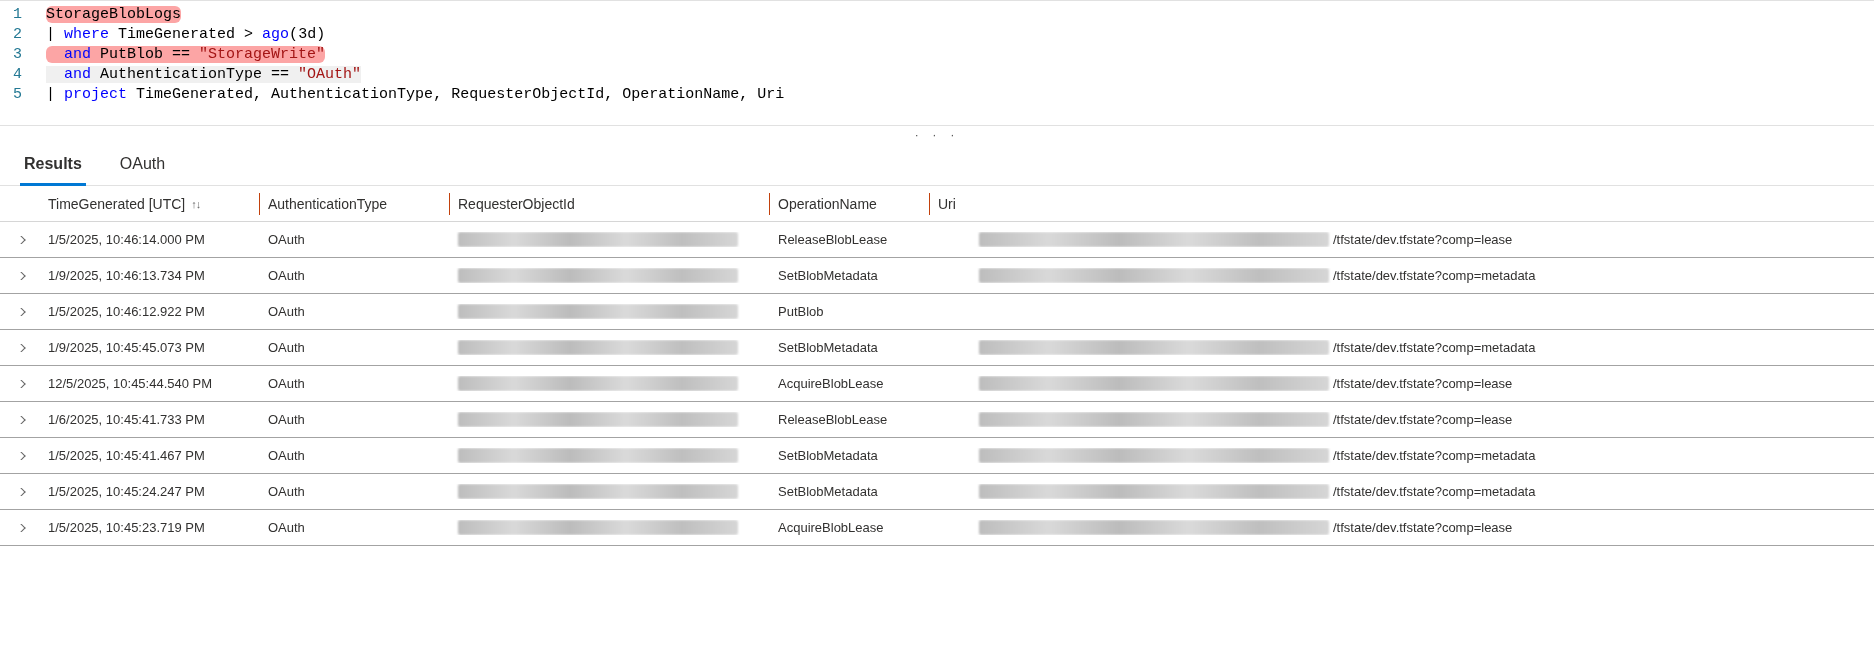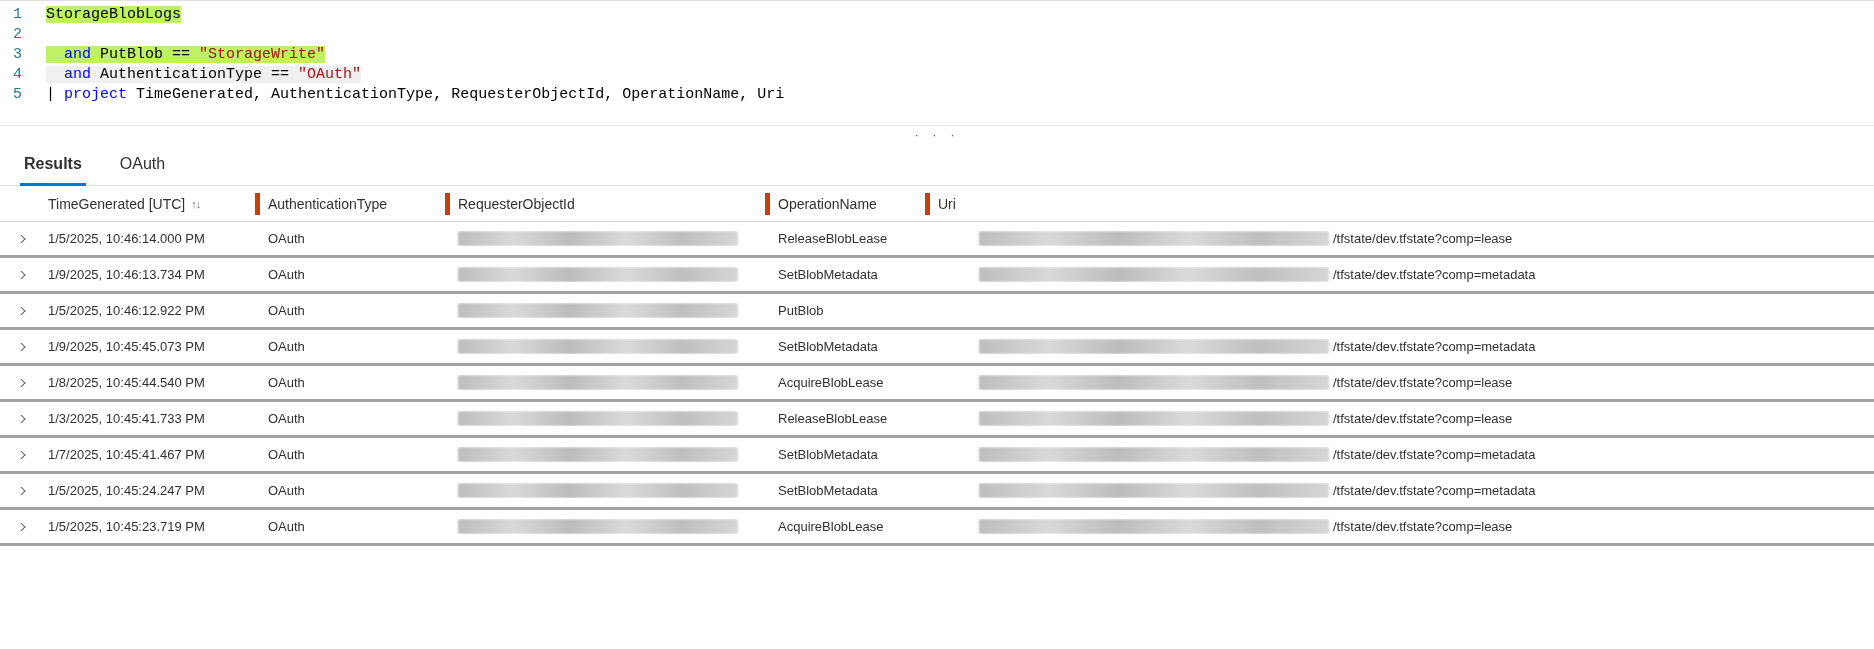--- a/index.html
+++ b/index.html
@@ -29,21 +29,21 @@
   .gutter {
     width: 32px;
     text-align: right;
     padding-right: 10px;
     color: #237893;
     user-select: none;
   }
   .code {
     padding-left: 14px;
   }
-  .hl1 { background: #bef264; }
+  .hl1 { background: #fca5a5; border-radius: 6px; }
   .hl2 { background: #f0f0f0; }
   .kw   { color: #0000ff; }
   .op   { color: #000000; }
   .fn   { color: #0000ff; }
   .str  { color: #a31515; }
   .ident{ color: #000000; }
 
   
   .splitter {
     text-align: center;
@@ -74,21 +74,21 @@
     margin-bottom: -1px;
   }
 
   
   .results {
     width: 100%;
   }
   .row, .header-row {
     display: flex;
     align-items: center;
-    border-bottom: 3px solid #a3a3a3;
+    border-bottom: 1px solid #a3a3a3;
     font-size: 13px;
     min-height: 36px;
   }
   .header-row {
     border-bottom: 1px solid #d6d6d6;
     font-weight: 400;
     color: #323130;
     font-size: 14px;
   }
   .cell {
@@ -99,21 +99,21 @@
     white-space: nowrap;
   }
   .header-row .cell { cursor: pointer; }
   .col-exp  { width: 40px; justify-content: center; }
   .col-time { width: 220px; }
   .col-auth { width: 190px; }
   .col-req  { width: 320px; }
   .col-op   { width: 160px; }
   .col-uri  { flex: 1; }
   .header-row .col-divider {
-    border-right: 5px solid #c2410c;
+    border-right: 1px solid #c2410c;
     height: 22px;
   }
 
   .chevron {
     display: inline-block;
     width: 8px;
     height: 8px;
     border-right: 1.5px solid #666;
     border-bottom: 1.5px solid #666;
     transform: rotate(-45deg);
@@ -129,21 +129,21 @@
     margin-right: 2px;
   }
   .uri-wrap { display: flex; align-items: center; padding-left: 41px; }
   .uri-suffix { margin-left: 2px; color: #323130; }
 </style>
 </head>
 <body>
 
 <div class="editor" id="editor">
     <div class="code-line"><div class="gutter">1</div><div class="code"><span class="hl1"><span class="ident">StorageBlobLogs</span></span></div></div>
-    <div class="code-line"><div class="gutter">2</div></div>
+    <div class="code-line"><div class="gutter">2</div><div class="code"><span><span class="op">| </span><span class="kw">where</span><span class="op"> </span><span class="ident">TimeGenerated</span><span class="op"> &gt; </span><span class="fn">ago</span><span class="op">(</span><span class="ident">3d</span><span class="op">)</span></span></div></div>
     <div class="code-line"><div class="gutter">3</div><div class="code"><span class="hl1"><span class="op">  </span><span class="kw">and</span><span class="op"> </span><span class="ident">PutBlob</span><span class="op"> == </span><span class="str">"StorageWrite"</span></span></div></div>
     <div class="code-line"><div class="gutter">4</div><div class="code"><span class="hl2"><span class="op">  </span><span class="kw">and</span><span class="op"> </span><span class="ident">AuthenticationType</span><span class="op"> == </span><span class="str">"OAuth"</span></span></div></div>
     <div class="code-line"><div class="gutter">5</div><div class="code"><span><span class="op">| </span><span class="kw">project</span><span class="op"> </span><span class="ident">TimeGenerated</span><span class="op">, </span><span class="ident">AuthenticationType</span><span class="op">, </span><span class="ident">RequesterObjectId</span><span class="op">, </span><span class="ident">OperationName</span><span class="op">, </span><span class="ident">Uri</span></span></div></div>
   </div>
 
 <div class="splitter">· · ·</div>
 
 <div class="tabs">
   <div class="tab active">Results</div>
   <div class="tab">OAuth</div>
@@ -229,55 +229,55 @@
           <span class="uri-wrap">
             <span class="blur-chunk" style="width: 350px;"></span>
             <span class="uri-suffix">/tfstate/dev.tfstate?comp=metadata</span>
           </span>
         </div>
       </div>
       <div class="row">
         <div class="cell col-exp">
           <span class="chevron"></span>
         </div>
-        <div class="cell col-time">1/8/2025, 10:45:44.540 PM</div>
+        <div class="cell col-time">12/5/2025, 10:45:44.540 PM</div>
         <div class="cell col-auth">OAuth</div>
         <div class="cell col-req">
           <span class="blur-chunk" style="width: 280px;"></span>
         </div>
         <div class="cell col-op">AcquireBlobLease</div>
         <div class="cell col-uri">
           <span class="uri-wrap">
             <span class="blur-chunk" style="width: 350px;"></span>
             <span class="uri-suffix">/tfstate/dev.tfstate?comp=lease</span>
           </span>
         </div>
       </div>
       <div class="row">
         <div class="cell col-exp">
           <span class="chevron"></span>
         </div>
-        <div class="cell col-time">1/3/2025, 10:45:41.733 PM</div>
+        <div class="cell col-time">1/6/2025, 10:45:41.733 PM</div>
         <div class="cell col-auth">OAuth</div>
         <div class="cell col-req">
           <span class="blur-chunk" style="width: 280px;"></span>
         </div>
         <div class="cell col-op">ReleaseBlobLease</div>
         <div class="cell col-uri">
           <span class="uri-wrap">
             <span class="blur-chunk" style="width: 350px;"></span>
             <span class="uri-suffix">/tfstate/dev.tfstate?comp=lease</span>
           </span>
         </div>
       </div>
       <div class="row">
         <div class="cell col-exp">
           <span class="chevron"></span>
         </div>
-        <div class="cell col-time">1/7/2025, 10:45:41.467 PM</div>
+        <div class="cell col-time">1/5/2025, 10:45:41.467 PM</div>
         <div class="cell col-auth">OAuth</div>
         <div class="cell col-req">
           <span class="blur-chunk" style="width: 280px;"></span>
         </div>
         <div class="cell col-op">SetBlobMetadata</div>
         <div class="cell col-uri">
           <span class="uri-wrap">
             <span class="blur-chunk" style="width: 350px;"></span>
             <span class="uri-suffix">/tfstate/dev.tfstate?comp=metadata</span>
           </span>

